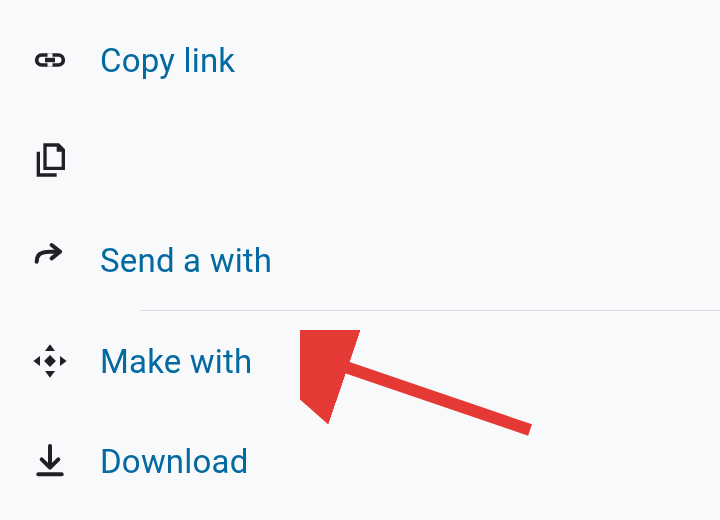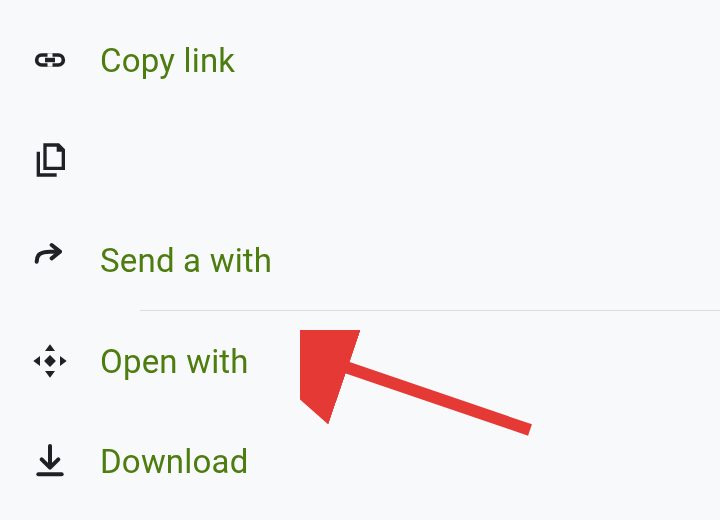--- a/index.html
+++ b/index.html
@@ -25,21 +25,21 @@
       display: flex;
       justify-content: center;
       align-items: center;
     }
     .icon-wrap svg {
       width: 40px;
       height: 40px;
     }
     .label {
       font-size: 33px;
-      color: #4d7c0f;
+      color: #0369a1;
       letter-spacing: 0.2px;
     }
     .divider {
       height: 1px;
       background: #dadce0;
       margin-left: 140px;
     }
     .arrow {
       position: absolute;
       left: 300px;
@@ -89,21 +89,21 @@
   <div class="menu-item">
     <span class="icon-wrap">
       <svg viewBox="0 0 24 24" fill="#202124">
         <polygon points="12,2 15,6 9,6"></polygon>
         <polygon points="12,22 15,18 9,18"></polygon>
         <polygon points="2,12 6,9 6,15"></polygon>
         <polygon points="22,12 18,9 18,15"></polygon>
         <rect x="9.5" y="9.5" width="5" height="5" transform="rotate(45 12 12)"></rect>
       </svg>
     </span>
-    <span class="label">Open with</span>
+    <span class="label">Make with</span>
   </div>
 
   <div class="menu-item">
     <span class="icon-wrap">
       <svg viewBox="0 0 24 24" fill="none" stroke="#202124" stroke-width="2.4" stroke-linecap="round" stroke-linejoin="round">
         <line x1="12" y1="3" x2="12" y2="15"></line>
         <polyline points="7,11 12,16 17,11"></polyline>
         <line x1="5" y1="20" x2="19" y2="20"></line>
       </svg>
     </span>

